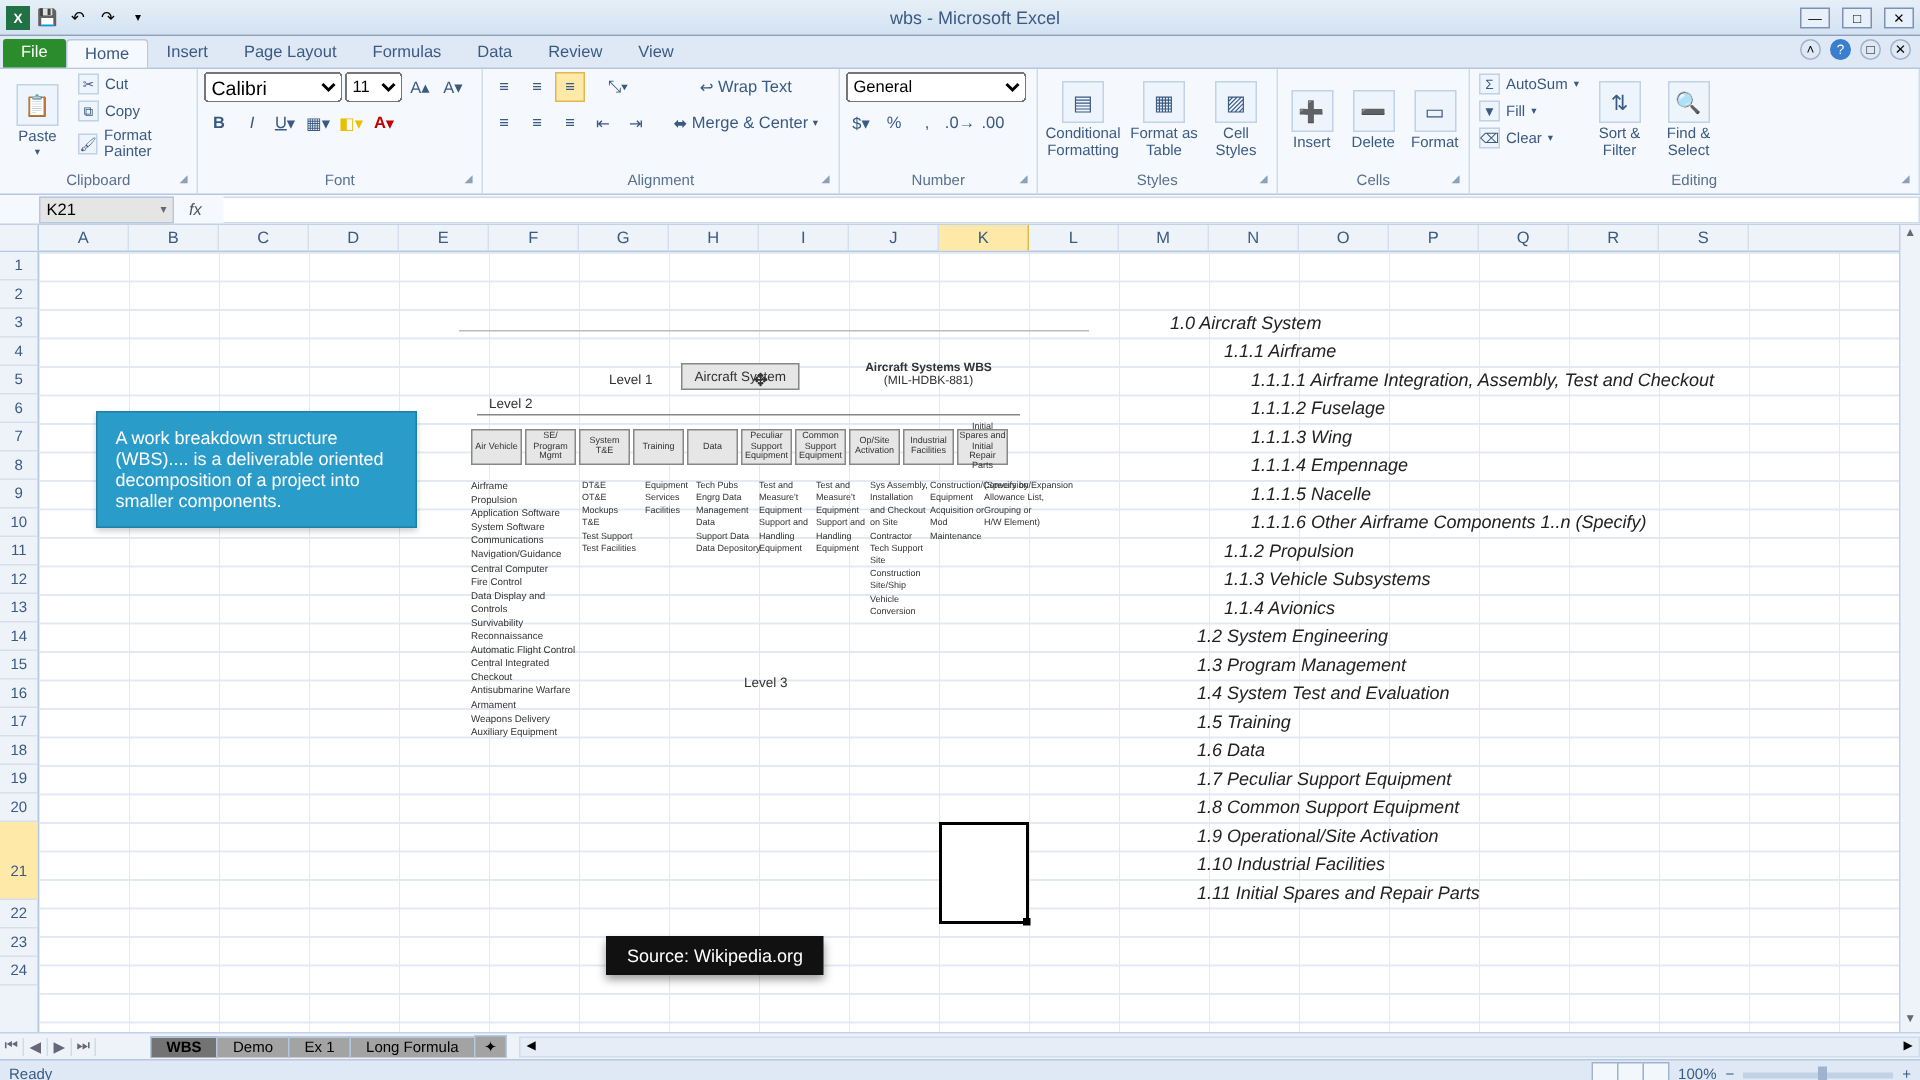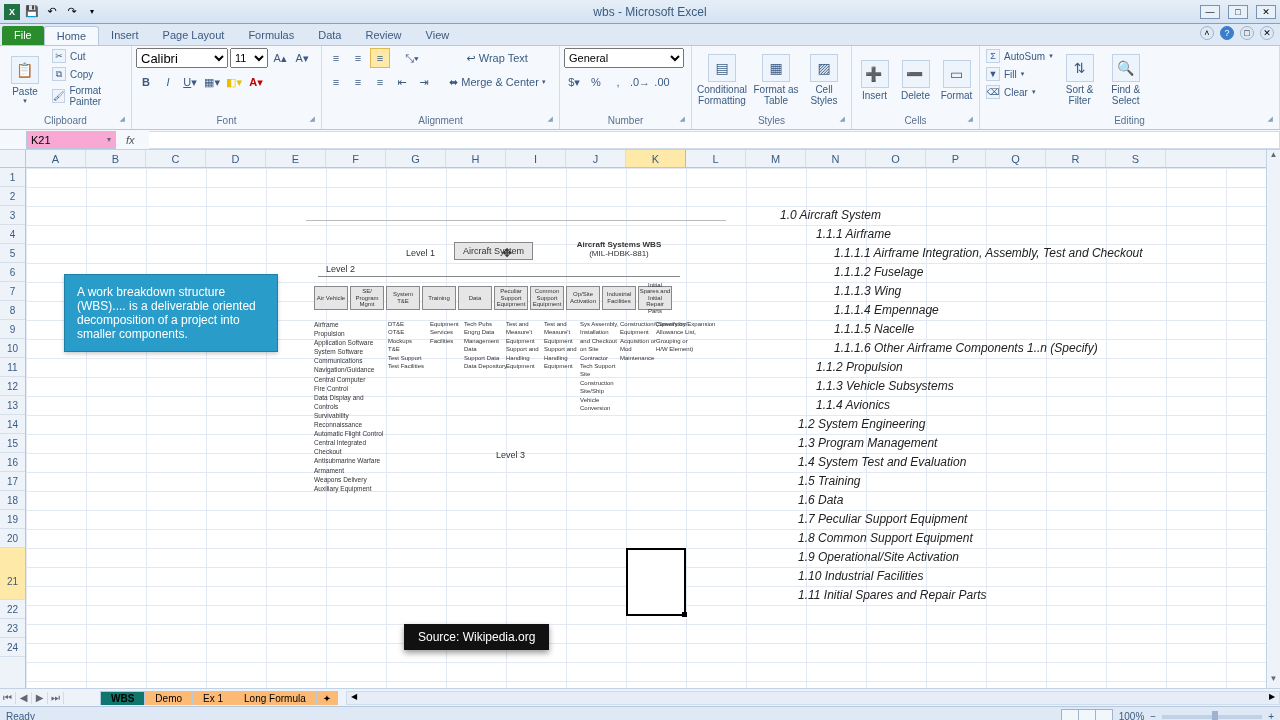--- a/index.html
+++ b/index.html
@@ -34,21 +34,21 @@
 .smallbtn .ic { width: 14px; height: 14px; border: 1px solid #c2d2e6; background: #eef4fb; display: inline-flex; align-items: center; justify-content: center; font-size: 9px; }
 select.fontname { width: 92px; height: 20px; font-size: 13px; }
 select.fontsize { width: 38px; height: 20px; font-size: 11px; }
 .btnrow { display: flex; gap: 2px; }
 .toolicon { width: 20px; height: 20px; border: 1px solid transparent; display: inline-flex; align-items: center; justify-content: center; font-size: 11px; color: #3b5a82; }
 .toolicon.active { background: #ffe9a8; border-color: #e0b94e; }
 .wide { width: auto; padding: 0 4px; gap: 3px; }
 
 
 .fbar { height: 20px; border-bottom: 1px solid #c2d2e6; display: flex; align-items: center; background: #f5f9fd; }
-.namebox { width: 90px; height: 18px; border: 1px solid #b6c8df; background: #f9a8d4; margin-left: 26px; font-size: 11px; padding: 0 4px; display: flex; align-items: center; }
+.namebox { width: 90px; height: 18px; border: 1px solid #b6c8df; background: #e5e5e5; margin-left: 26px; font-size: 11px; padding: 0 4px; display: flex; align-items: center; }
 .namebox .dd { margin-left: auto; font-size: 8px; color: #667; }
 .fxbtns { display: flex; gap: 8px; margin: 0 10px; color: #888; justify-content: center; }
 .fxlabel { font-style: italic; font-size: 11px; color: #555; margin-right: 4px; }
 .formula-input { flex: 1; height: 18px; border: 1px solid #d0dceb; border-left: none; background: #fff; }
 
 
 .gridwrap { position: relative; height: 538px; }
 .colheads { position: absolute; top: 0; left: 0; right: 14px; height: 18px; display: flex; background: #eef3fa; border-bottom: 1px solid #b6c8df; }
 .corner { width: 26px; border-right: 1px solid #b6c8df; background: #eef3fa; }
 .ch { width: 60px; border-right: 1px solid #d6e0ec; text-align: center; font-size: 11px; color: #3b5a82; line-height: 18px; }
@@ -77,22 +77,22 @@
 .diagram .boxrow { position: absolute; display: flex; gap: 2px; }
 .diagram .box { width: 34px; height: 24px; border: 1px solid #888; background: #e6e6e6; font-size: 6px; text-align: center; display: flex; align-items: center; justify-content: center; line-height: 1.1; }
 .diagram .col { position: absolute; width: 72px; font-size: 6.5px; line-height: 1.4; }
 .diagram .col2 { position: absolute; width: 40px; font-size: 6px; line-height: 1.4; }
 .diagram .hline { position: absolute; height: 1px; background: #888; }
 
 
 .sheettabs { height: 18px; background: #eef3fa; border-top: 1px solid #c2d2e6; display: flex; align-items: center; font-size: 10px; }
 .sheetnav { display: flex; }
 .sheetnav span { width: 16px; text-align: center; color: #667; border-right: 1px solid #cfdceb; }
-.sheettab { padding: 1px 10px; border: 1px solid #b6c8df; border-bottom: none; background: #fdba74; margin-left: -1px; }
-.sheettab.active { background: #0f766e; font-weight: bold; margin-left: 36px; }
+.sheettab { padding: 1px 10px; border: 1px solid #b6c8df; border-bottom: none; background: #a3a3a3; margin-left: -1px; }
+.sheettab.active { background: #737373; font-weight: bold; margin-left: 36px; }
 .hscroll { flex: 1; margin-left: 8px; height: 14px; background: #e6edf6; border: 1px solid #cfdceb; position: relative; }
 .hscroll .larrow, .hscroll .rarrow { position: absolute; width: 14px; top: 0; bottom: 0; text-align: center; font-size: 8px; }
 .hscroll .larrow { left: 0; } .hscroll .rarrow { right: 0; }
 
 
 .status { height: 20px; background: #dfe9f5; border-top: 1px solid #b6c8df; display: flex; align-items: center; font-size: 10px; color: #3b5a82; padding: 0 6px; }
 .status .right { margin-left: auto; display: flex; align-items: center; gap: 6px; }
 .viewbtns span { width: 18px; height: 14px; border: 1px solid #9fb3ce; display: inline-block; margin-left: -1px; background: #f2f7fc; }
 .zoomslider { width: 100px; height: 4px; background: #c2d2e6; position: relative; }
 .zoomslider::before { content: ""; position: absolute; left: 50%; top: -4px; width: 6px; height: 12px; background: #9fb3ce; }

